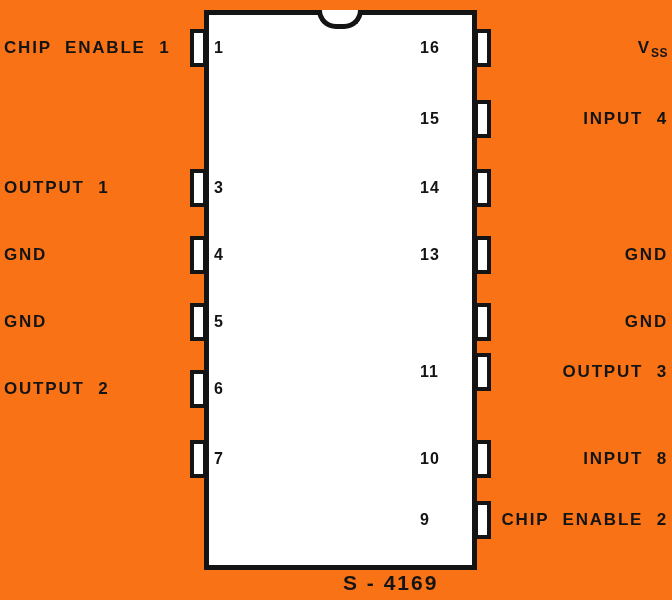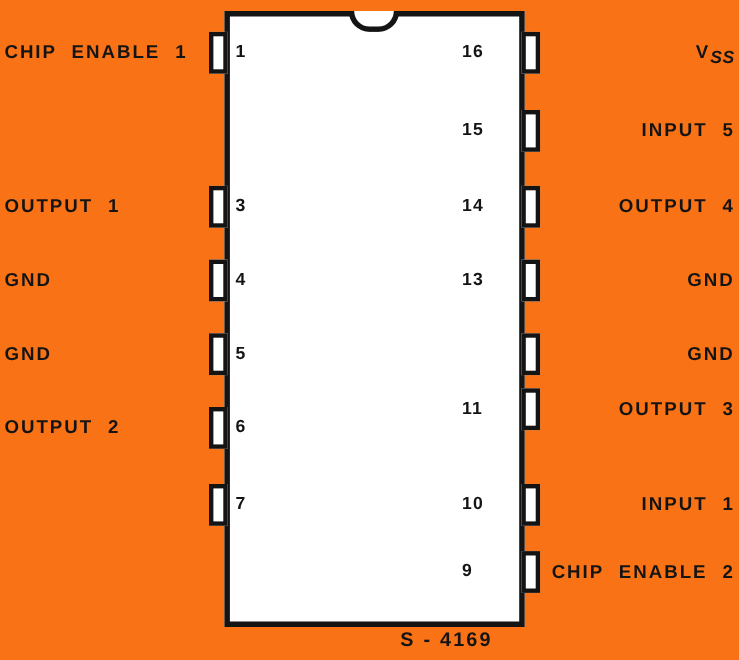--- a/index.html
+++ b/index.html
@@ -30,24 +30,24 @@
     border:4px solid #141414; background:#ffffff; box-sizing:border-box; z-index:3;
   }
   .row-left  .pin-leg { left:190px; }
   .row-right .pin-leg { left:54px; }
   .pin-number {
     position:absolute; top:0; line-height:40px;
     font-size:16px; font-weight:bold; letter-spacing:1px; z-index:4;
   }
   .row-left  .pin-number { left:214px; }
   .row-right .pin-number { left:0; width:44px; text-align:left; }
-  .sub { font-size:16px; font-weight:bold; vertical-align:-4px; letter-spacing:0.5px;font-style:italic; }
+  .sub { font-size:12px; font-weight:bold; vertical-align:-4px; letter-spacing:0.5px; }
   .part-number {
-    position:absolute; left:343px; top:571px; width:105px; text-align:right;
-    font-size:18px; font-weight:bold; letter-spacing:2px; white-space:nowrap;
+    position:absolute; left:343px; top:571px; width:105px; text-align:left;
+    font-size:21px; font-weight:bold; letter-spacing:2px; white-space:nowrap;
   }
 </style>
 </head>
 <body>
 
 <div class="canvas">
 
   <div class="chip-body"></div>
   <div class="chip-notch"></div>
 
@@ -82,45 +82,44 @@
   </div>
 
   <div class="row row-right" style="top:28px">
     <div class="pin-number">16</div>
     <div class="pin-leg"></div>
     <div class="pin-label"><span>V</span><span class="sub">SS</span></div>
   </div>
   <div class="row row-right" style="top:99px">
     <div class="pin-number">15</div>
     <div class="pin-leg"></div>
-    <div class="pin-label">INPUT 5</div>
+    <div class="pin-label">INPUT 4</div>
   </div>
   <div class="row row-right" style="top:168px">
     <div class="pin-number">14</div>
     <div class="pin-leg"></div>
-    <div class="pin-label">OUTPUT 4</div>
   </div>
   <div class="row row-right" style="top:235px">
     <div class="pin-number">13</div>
     <div class="pin-leg"></div>
     <div class="pin-label">GND</div>
   </div>
   <div class="row row-right" style="top:302px">
     <div class="pin-leg"></div>
     <div class="pin-label">GND</div>
   </div>
   <div class="row row-right" style="top:352px">
     <div class="pin-number">11</div>
     <div class="pin-leg"></div>
     <div class="pin-label">OUTPUT 3</div>
   </div>
   <div class="row row-right" style="top:439px">
     <div class="pin-number">10</div>
     <div class="pin-leg"></div>
-    <div class="pin-label">INPUT 1</div>
+    <div class="pin-label">INPUT 8</div>
   </div>
   <div class="row row-right" style="top:500px">
     <div class="pin-number">9</div>
     <div class="pin-leg"></div>
     <div class="pin-label">CHIP ENABLE 2</div>
   </div>
 
   <div class="part-number">S - 4169</div>
 
 </div>

